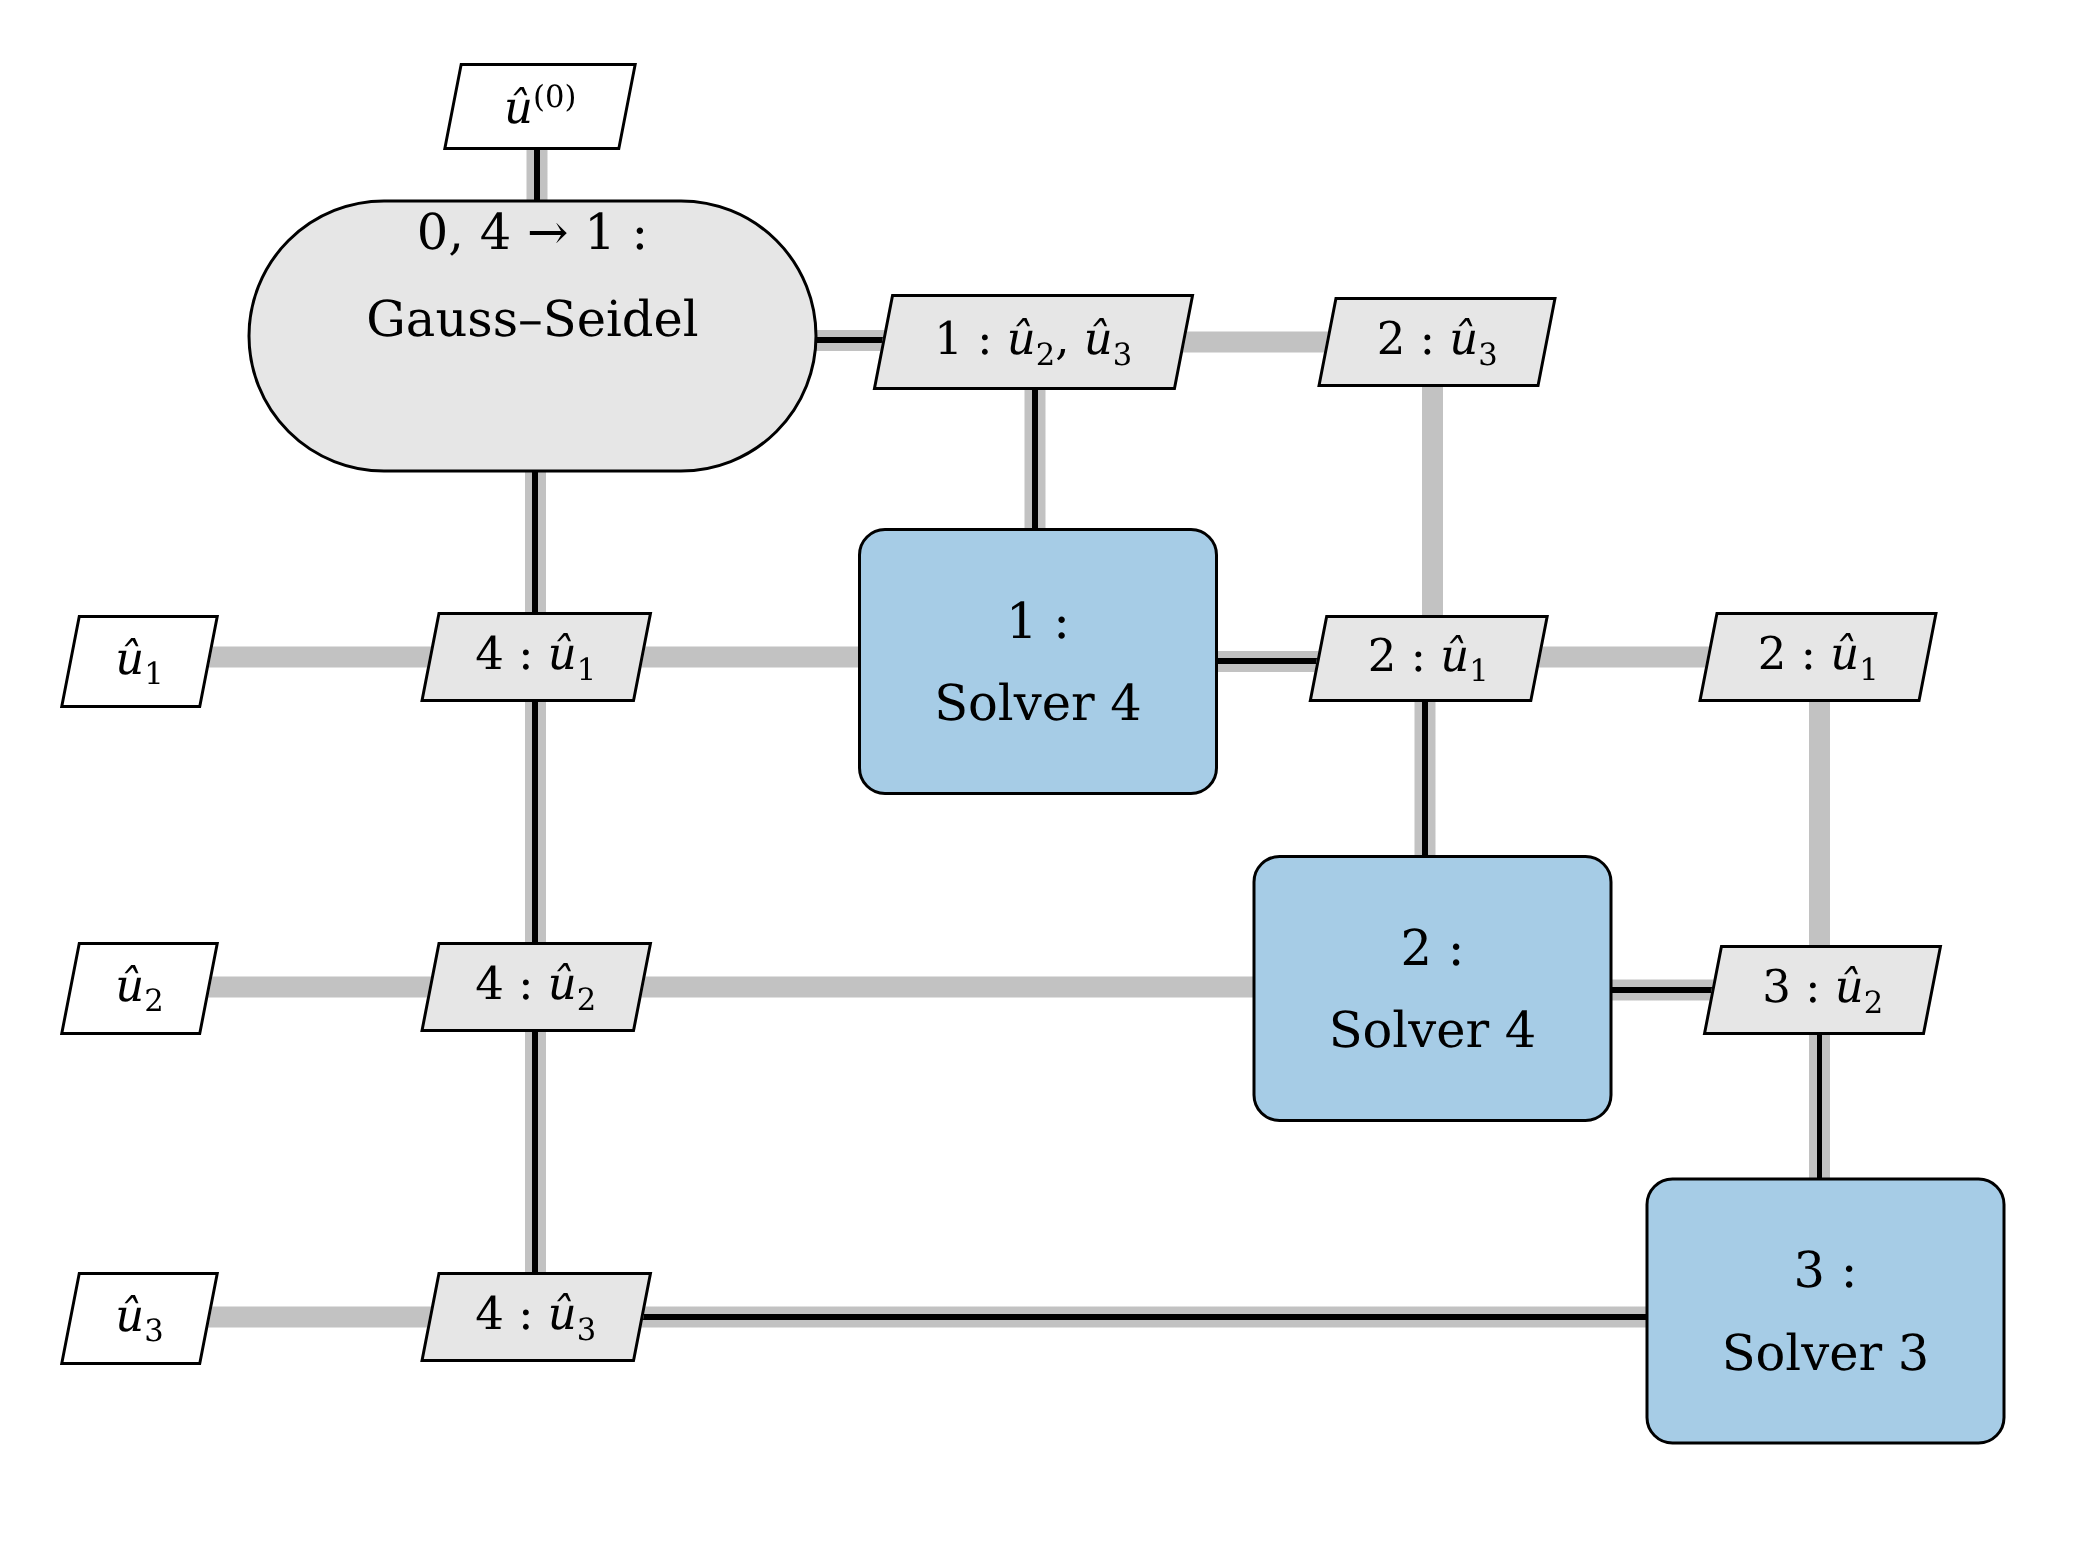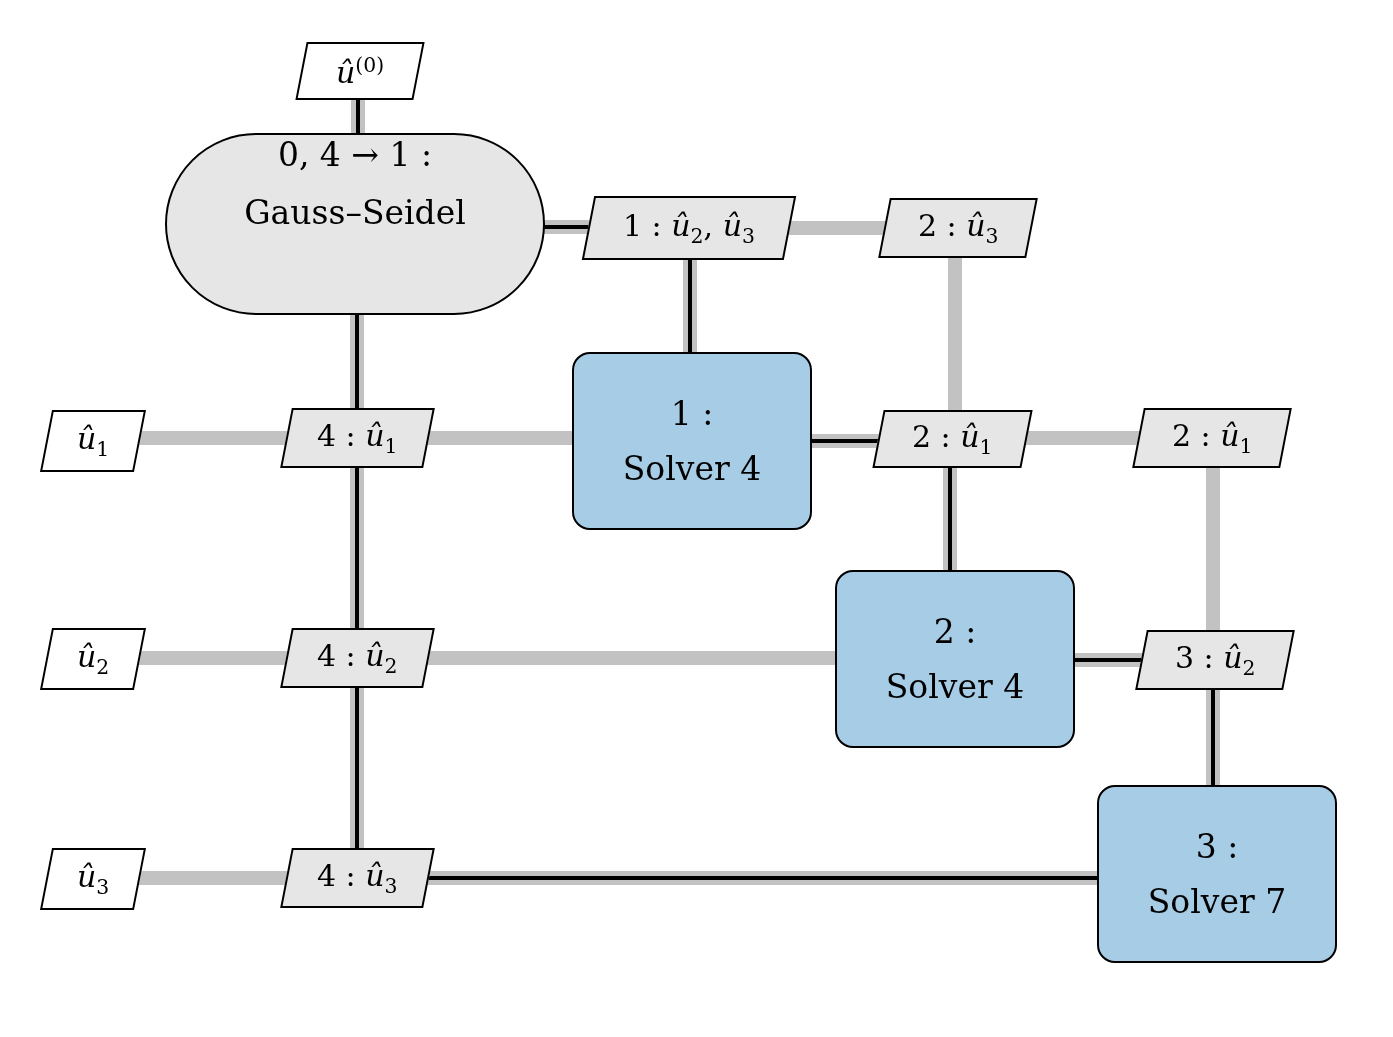--- a/index.html
+++ b/index.html
@@ -118,16 +118,16 @@
   <div class="pnode white" style="left:46px;top:848px;width:94px;height:62px;">
     <span><i>û</i><sub>3</sub></span>
   </div>
 
   <div class="pnode gray" style="left:286px;top:848px;width:143px;height:60px;">
     <span>4 : <i>û</i><sub>3</sub></span>
   </div>
 
   <div class="solver" style="left:1097px;top:785px;">
     <div class="line">3 :</div>
-    <div class="line">Solver 7</div>
+    <div class="line">Solver 3</div>
   </div>
 
 </div>
 
 </body></html>

